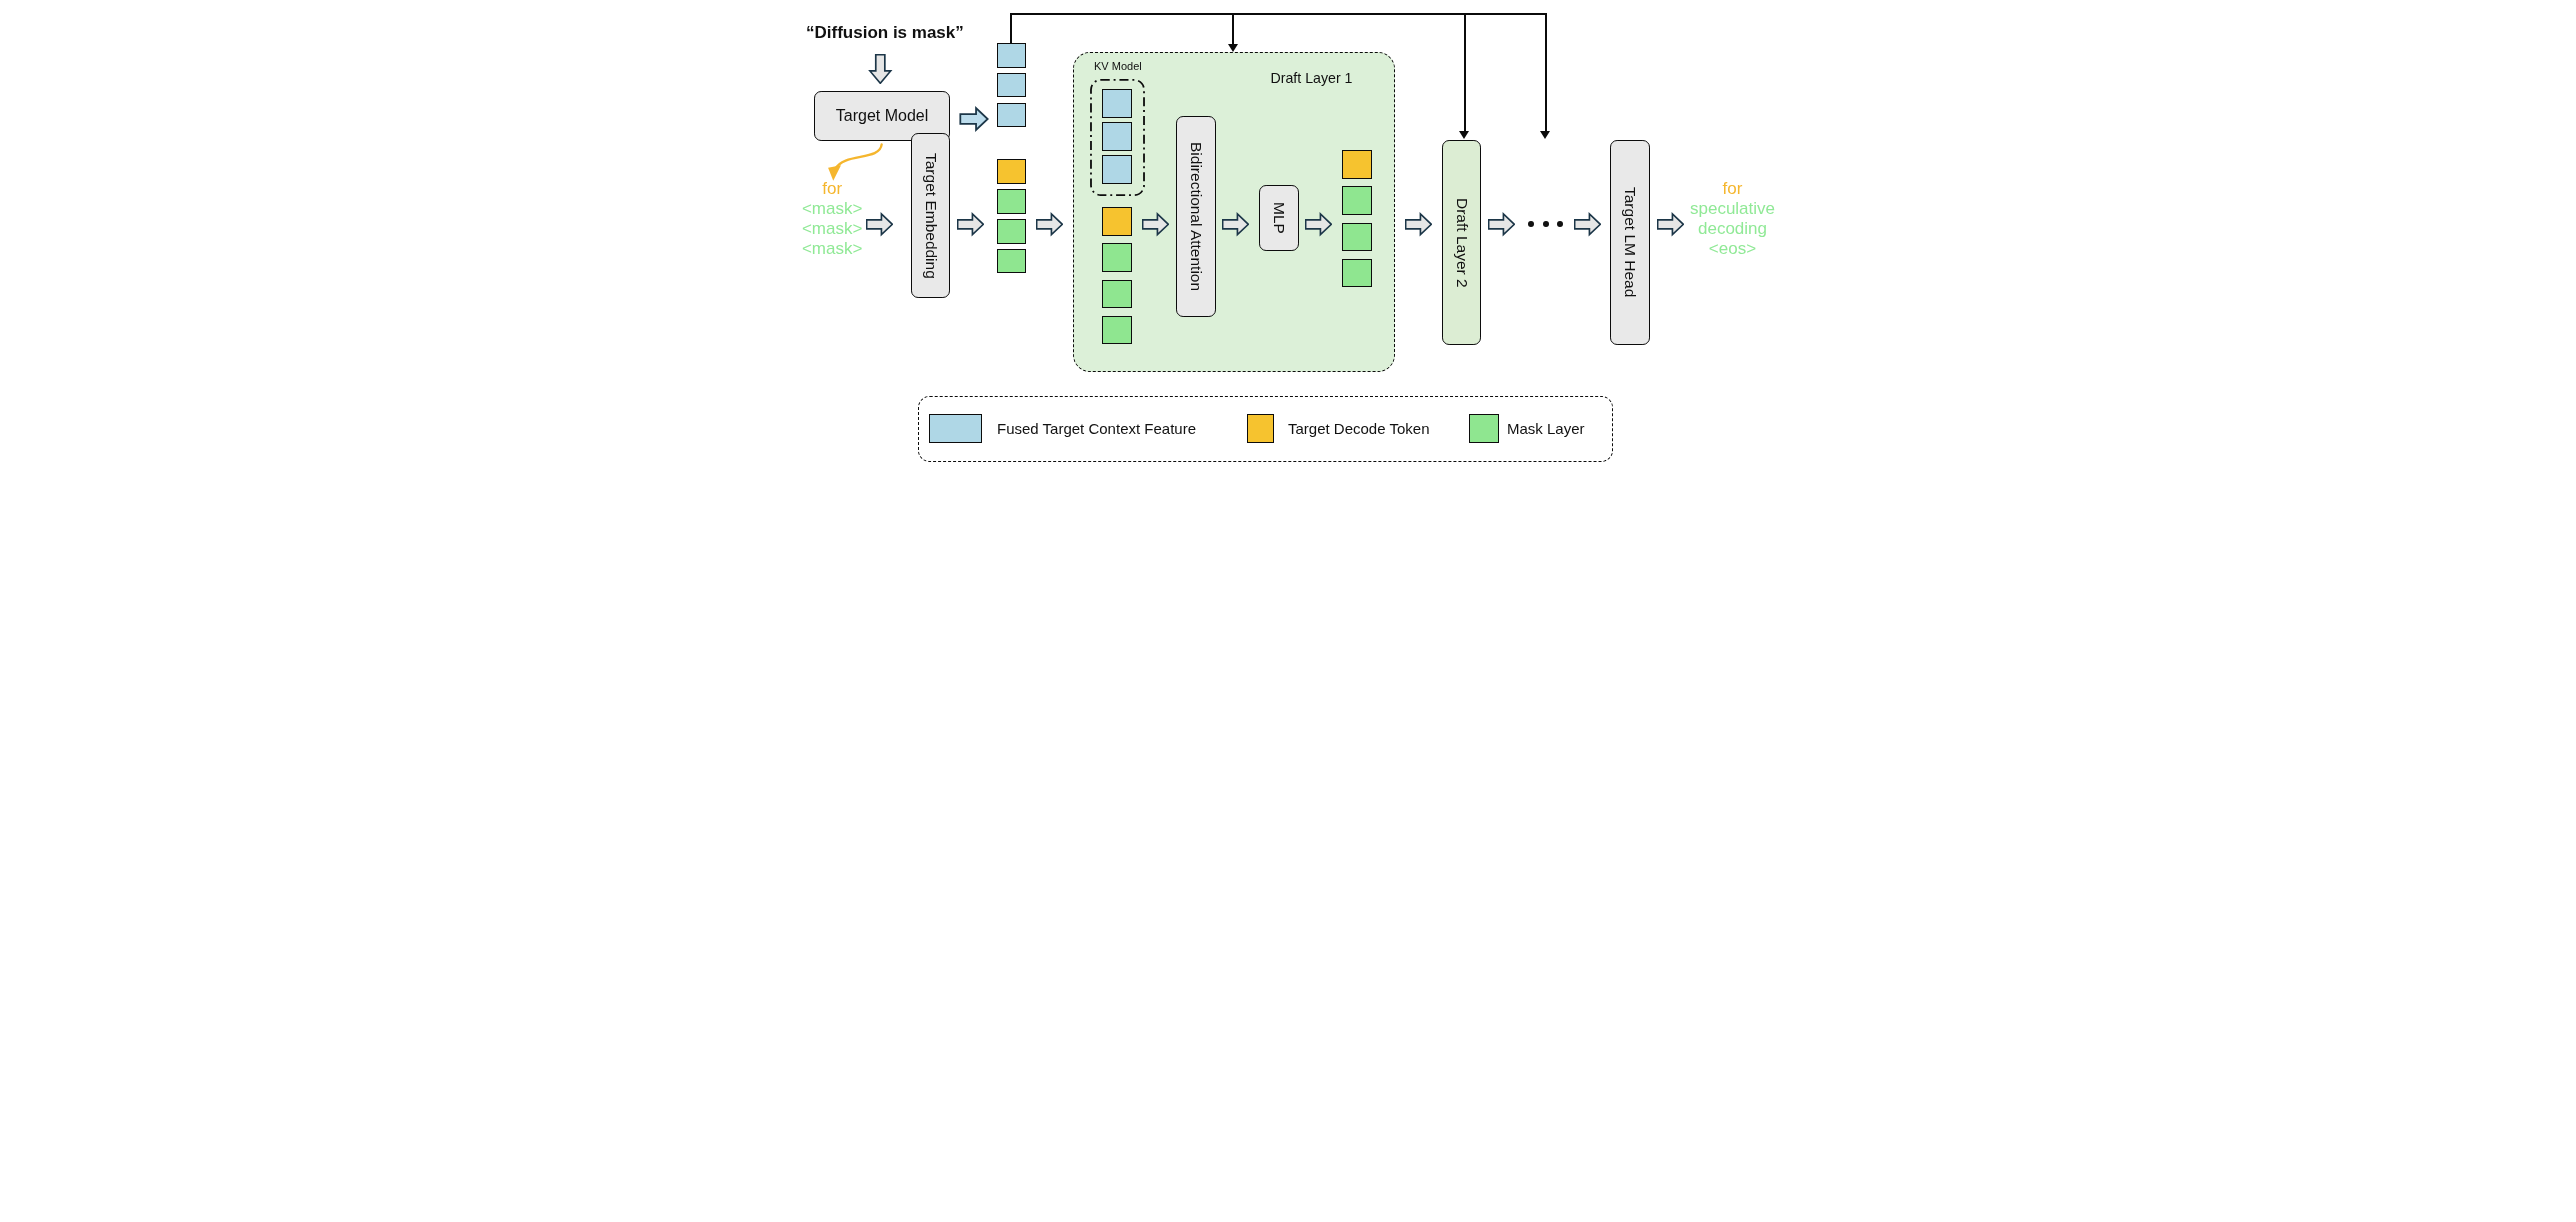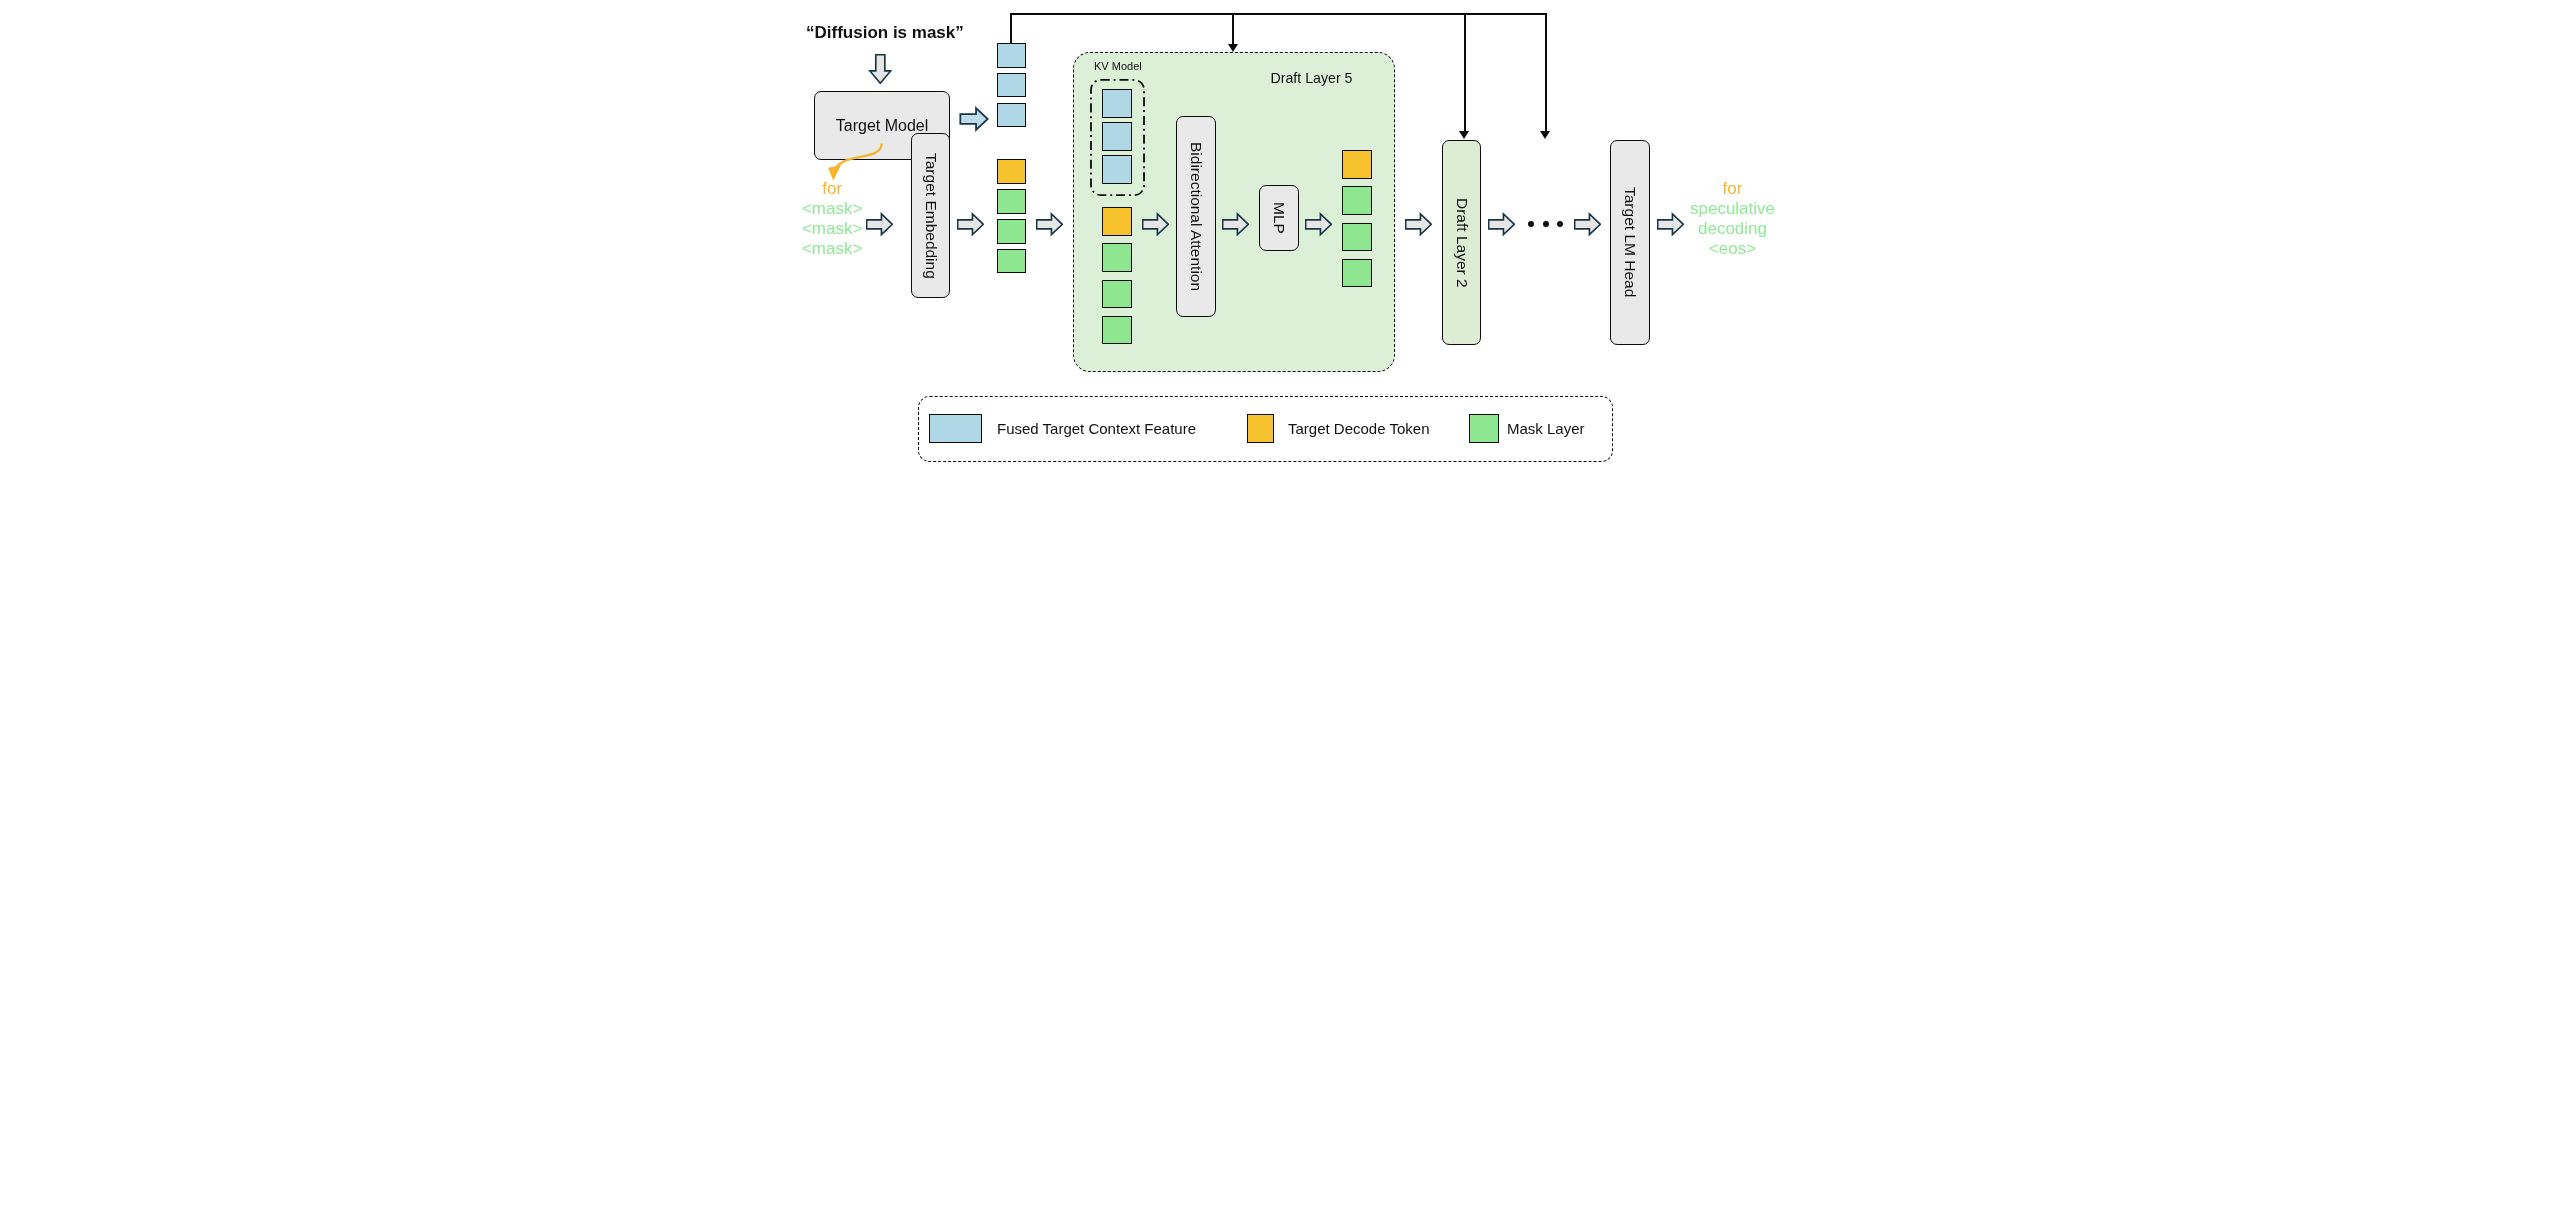--- a/index.html
+++ b/index.html
@@ -50,21 +50,21 @@
   <div class="abs vhead" style="left:676px;top:131px;"></div>
   <div class="abs line" style="left:762px;top:13px;width:1.9px;height:119px;"></div>
   <div class="abs vhead" style="left:757px;top:131px;"></div>
 
   <div class="abs prompt" style="left:23px;top:23px;">“Diffusion is mask”</div>
 
   <svg class="abs" style="left:85px;top:54px;" width="24.6" height="30" viewBox="0 0 38 46">
     <polygon class="arrow-poly" points="12,1 26,1 26,26 35,26 19,45 3,26 12,26"></polygon>
   </svg>
 
-  <div class="abs gray-box" style="left:31px;top:91px;width:136px;height:69px;">
+  <div class="abs gray-box" style="left:31px;top:91px;width:136px;height:50px;">
     <span class="node-label">Target Model</span>
   </div>
 
   <svg class="abs" style="left:176px;top:106px;" width="30" height="26" viewBox="0 0 42 38">
     <polygon class="arrow-poly blue" points="1,12 24,12 24,3 41,19 24,35 24,26 1,26"></polygon>
   </svg>
 
   <svg class="abs" style="left:38px;top:143px;" width="71" height="43" viewBox="0 0 110 66">
     <path class="curve-path" d="M 94 2 C 91 28, 36 14, 22 40"></path>
     <polygon class="curve-head" points="11,38 31,34 19,58"></polygon>
@@ -97,21 +97,21 @@
       <div class="token" style="background: rgb(143, 230, 144);"></div>
       <div class="token" style="background: rgb(143, 230, 144);"></div>
       <div class="token" style="background: rgb(143, 230, 144);"></div>
     </div>
 
   <svg class="abs" style="left:253px;top:212px;" width="27" height="24.6" viewBox="0 0 42 38">
     <polygon class="arrow-poly" points="1,12 24,12 24,3 41,19 24,35 24,26 1,26"></polygon>
   </svg>
 
   <div class="abs draft1" style="left:290px;top:52px;width:322px;height:320px;"></div>
-  <div class="abs dl1-title" style="left:451px;top:70px;width:155px;text-align:center;">Draft Layer 5</div>
+  <div class="abs dl1-title" style="left:451px;top:70px;width:155px;text-align:center;">Draft Layer 1</div>
   <div class="abs kv-label" style="left:311px;top:60px;">KV Model</div>
 
   <svg class="abs" style="left:306px;top:78px;" width="57" height="119" viewBox="0 0 88 184">
     <rect x="3" y="3" width="82" height="178" rx="15" fill="none" stroke="#0c0c0c" stroke-width="2.8" stroke-dasharray="14 6 3 6"></rect>
   </svg>
   <div class="abs tok-col col-kv" style="left:319px;top:89px;">
       <div class="token" style="background: rgb(175, 215, 230);"></div>
       <div class="token" style="background: rgb(175, 215, 230);"></div>
       <div class="token" style="background: rgb(175, 215, 230);"></div>
     </div>

